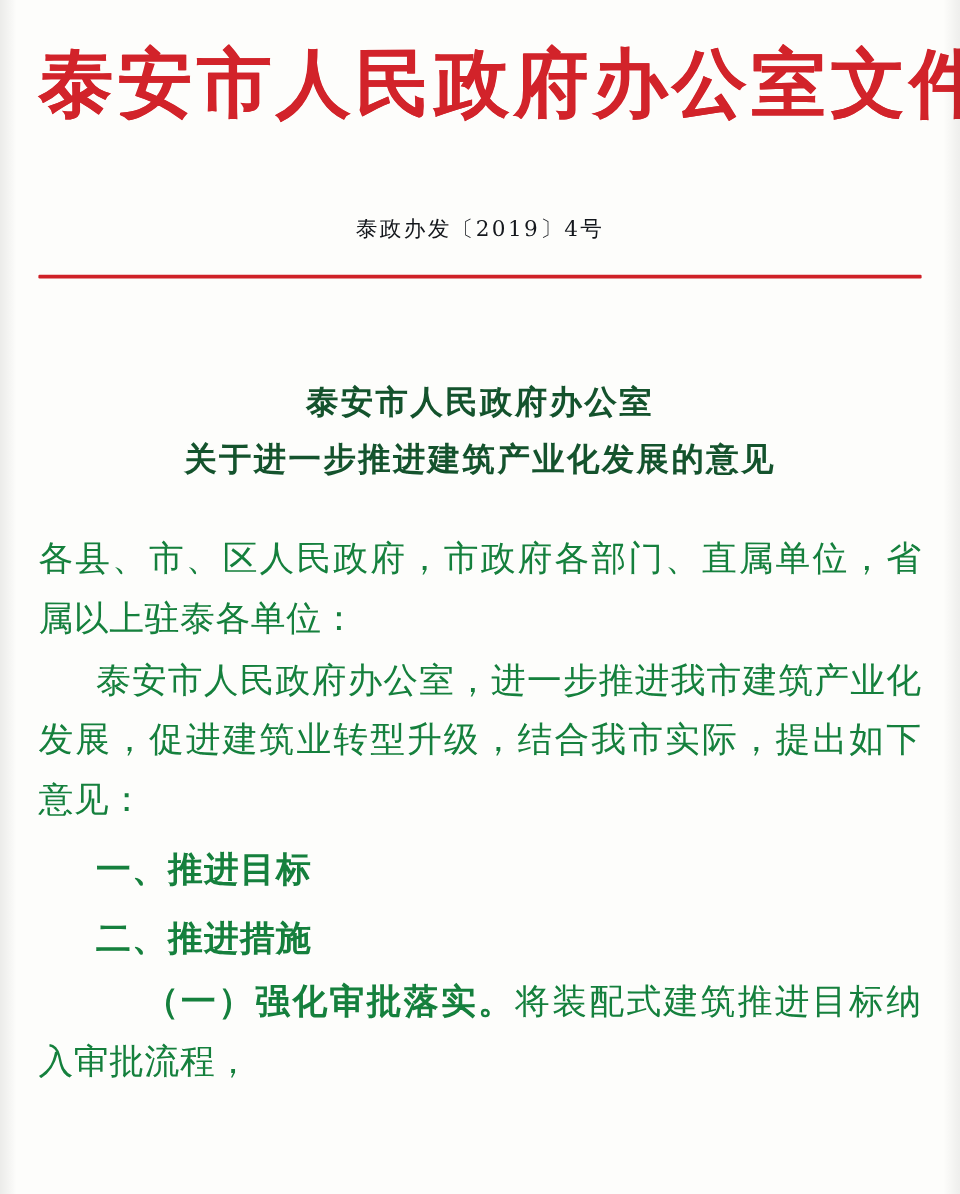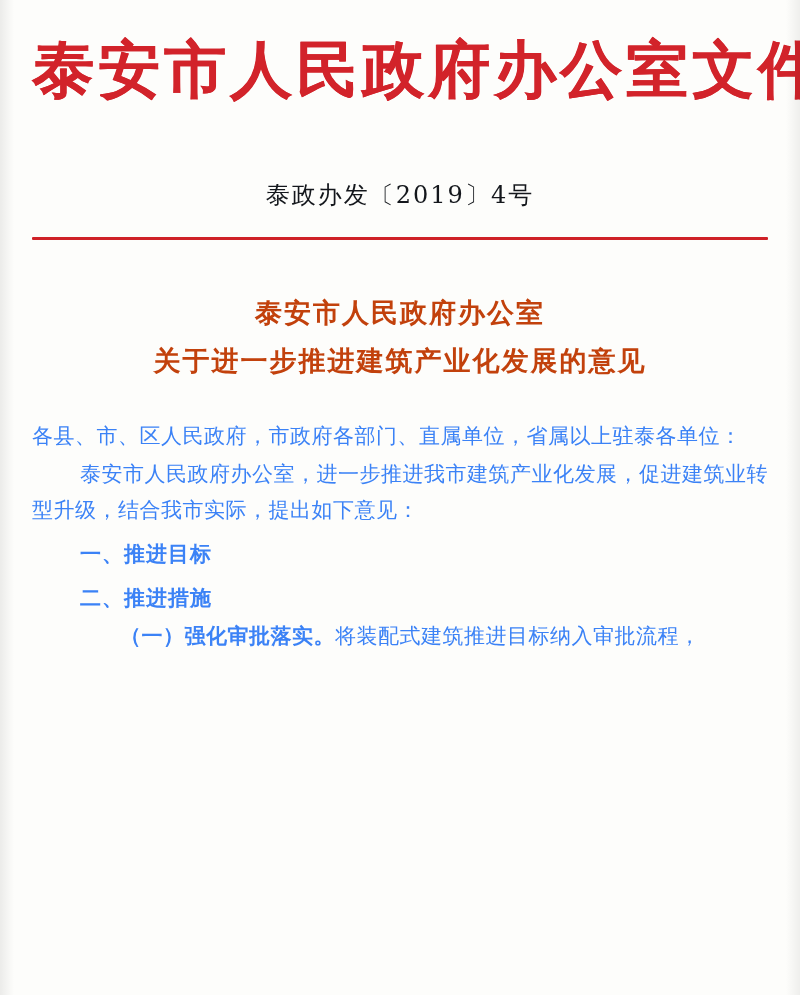--- a/index.html
+++ b/index.html
@@ -37,54 +37,54 @@
     white-space: nowrap;
     text-shadow: 0.5px 0 0 #d2232a;
   }
 
   
   .doc-number-row {
     text-align: center;
     margin-top: 74px;
   }
   .doc-number {
-    font-size: 24px;
+    font-size: 18px;
     color: #14171c;
     letter-spacing: 2px;
     font-family: "DejaVu Serif", "Liberation Serif", serif;
   }
 
   
   .red-rule {
     margin-top: 26px;
     height: 3px;
     background: #cf2127;
     width: 100%;
     border-radius: 1px;
   }
 
   
   .title-block {
-    margin-top: 49px;
+    margin-top: 80px;
     text-align: center;
-    color: #c2410c;
+    color: #14532d;
   }
   .title-line {
     font-size: 27px;
     font-weight: bold;
     letter-spacing: 2px;
     line-height: 1.75;
     font-family: "DejaVu Serif", "Liberation Serif", serif;
   }
 
   
   .body-block {
     margin-top: 34px;
-    color: #3b82f6;
-    font-size: 21px;
+    color: #15803d;
+    font-size: 29px;
     line-height: 1.72;
     letter-spacing: 0.5px;
   }
   .para {
     margin: 0 0 2px 0;
     text-align: justify;
     text-justify: inter-ideograph;
   }
   .para.indent {
     text-indent: 48px;

